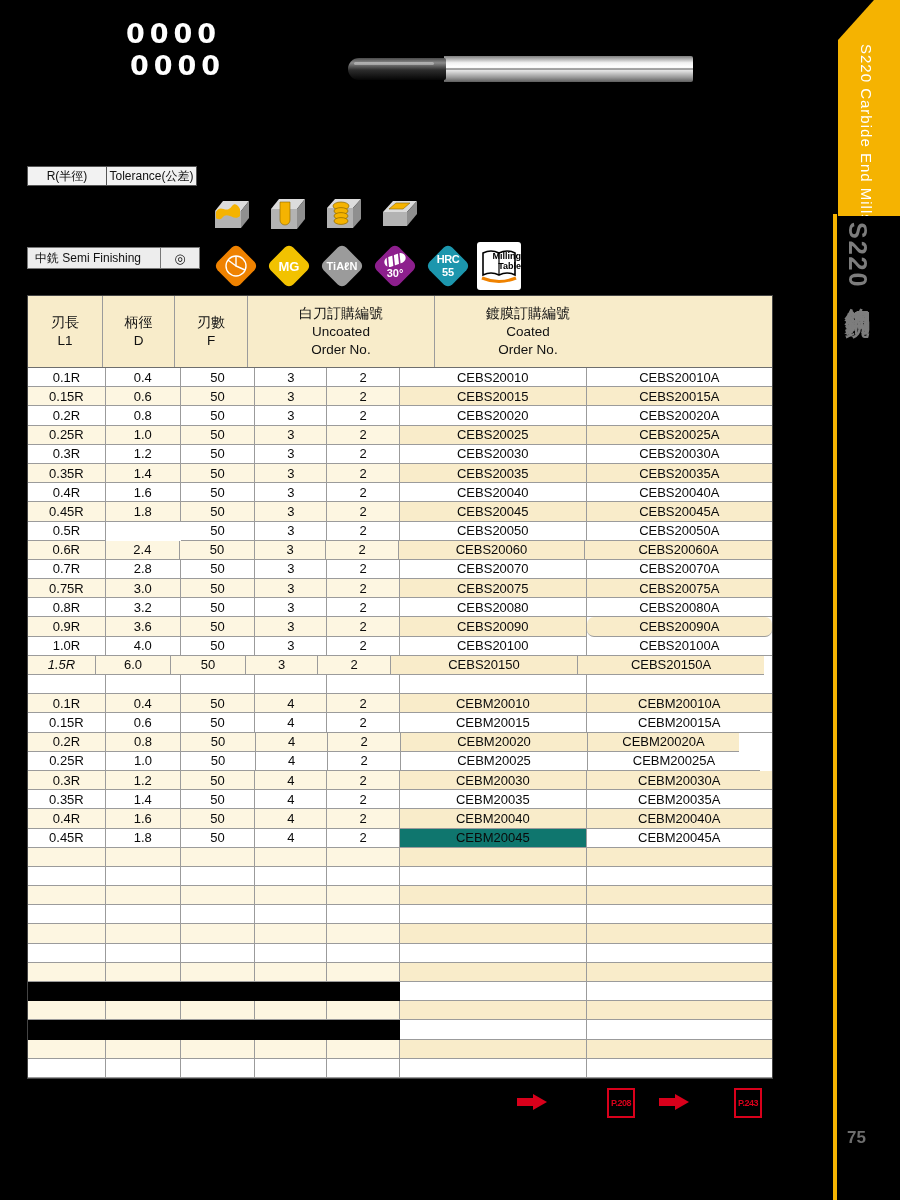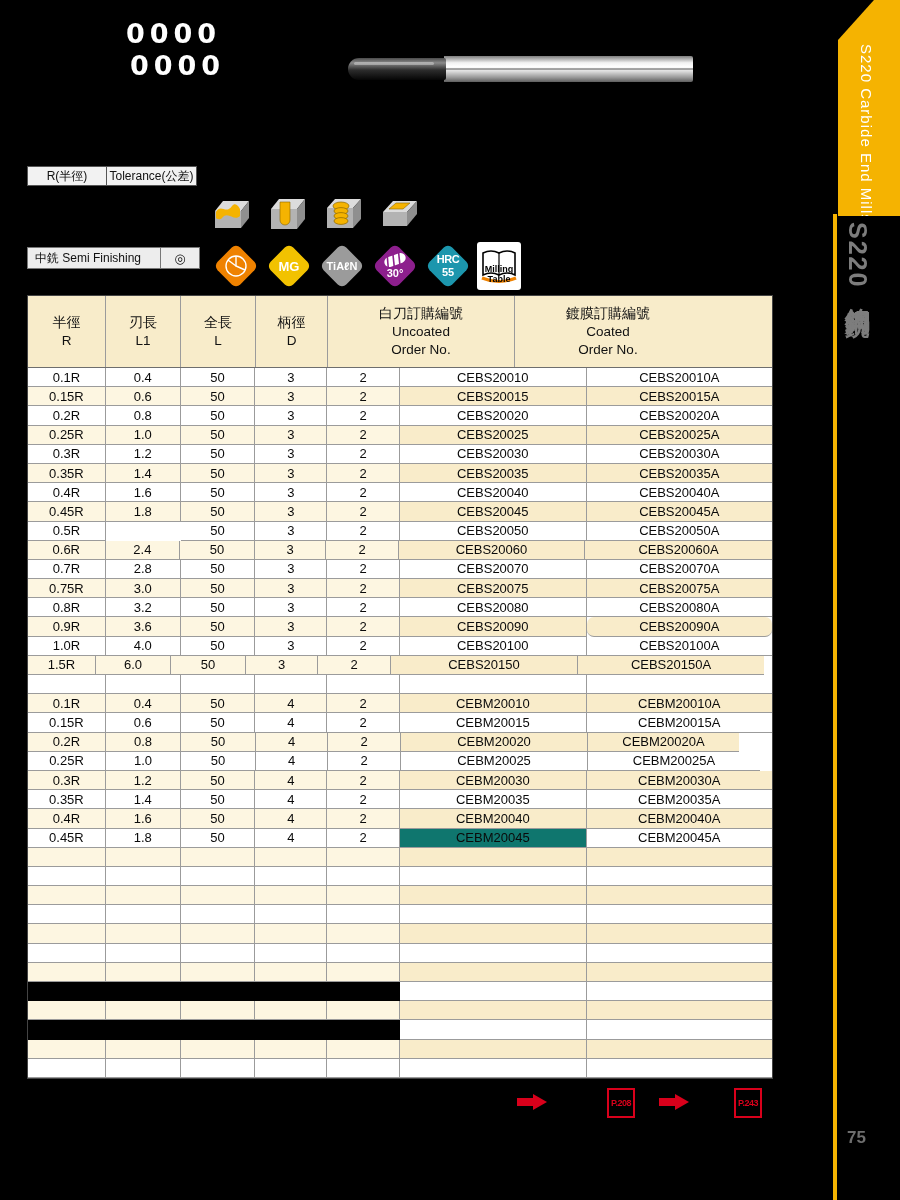--- a/index.html
+++ b/index.html
@@ -47,21 +47,21 @@
   .badge { position:relative; width:48px; height:50px; display:flex; align-items:center; justify-content:center; }
   .diamond { position:absolute; left:8px; top:9px; width:32px; height:32px; border-radius:6px; transform:rotate(45deg); }
   .badge-content { position:relative; z-index:2; color:#fff; font-weight:bold; text-align:center; line-height:1; }
   .bd-orange { background:#EF8200; } .bd-yellow { background:#F2C200; }
   .bd-gray { background:#9B9B9B; } .bd-purple { background:#8D1F8D; } .bd-teal { background:#1C96AD; }
   .badge-mg { font-size:13px; } .badge-tialn { font-size:11px; }
   .badge-30 { font-size:11px; margin-top:14px; }
   .badge-hrc-top { font-size:11px; letter-spacing:-0.5px; } .badge-hrc-bot { font-size:11px; margin-top:2px; }
   .mt-badge { position:relative; width:44px; height:48px; background:#fff; border-radius:3px;
               display:flex; flex-direction:column; align-items:center; justify-content:center; }
-  .mt-text { position:absolute; top:22px; width:100%; text-align:center; color:#000;
+  .mt-text { position:absolute; top:9px; width:100%; text-align:right; color:#000;
              font-size:9px; font-weight:bold; line-height:10px; z-index:2; }
 
   
   .main-table { position:absolute; left:27px; top:295px; width:746px; border:1px solid #444; background:#fff; }
   .thead { display:flex; height:72px; background:#F8ECCA; border-bottom:1px solid #6e6e6e; }
   .hcell { border-right:1px solid #9b9b9b; display:flex; flex-direction:column; align-items:center;
            justify-content:center; color:#111; text-align:center; }
   .hcell:last-child { border-right:none; }
   .h-zh { font-size:14px; line-height:19px; }
   .h-en { font-size:13.5px; line-height:18px; }
@@ -186,35 +186,31 @@
       </svg>
       <div class="mt-text">
         <div>Milling</div>
         <div>Table</div>
       </div>
     </div>
   </div>
 
   <div class="main-table">
     <div class="thead">
-      <div class="hcell" style="width:78px">
-        <div class="h-zh">半徑</div>
-          <div class="h-en">R</div>
-      </div>
       <div class="hcell" style="width:75px">
         <div class="h-zh">刃長</div>
           <div class="h-en">L1</div>
       </div>
-      <div class="hcell" style="width:75px">
-        <div class="h-zh">全長</div>
-          <div class="h-en">L</div>
-      </div>
       <div class="hcell" style="width:72px">
         <div class="h-zh">柄徑</div>
           <div class="h-en">D</div>
+      </div>
+      <div class="hcell" style="width:73px">
+        <div class="h-zh">刃數</div>
+          <div class="h-en">F</div>
       </div>
       <div class="hcell" style="width:187px">
         <div class="h-zh">白刀訂購編號</div>
           <div class="h-en">Uncoated</div>
           <div class="h-en">Order No.</div>
       </div>
       <div class="hcell" style="width:186px">
         <div class="h-zh">鍍膜訂購編號</div>
           <div class="h-en">Coated</div>
           <div class="h-en">Order No.</div>
@@ -350,21 +346,21 @@
         <div class="trow">
           <div class="tcell" style="width: 78px; background: rgb(255, 255, 255);">1.0R</div>
           <div class="tcell" style="width: 75px; background: rgb(255, 255, 255);">4.0</div>
           <div class="tcell" style="width: 75px; background: rgb(255, 255, 255);">50</div>
           <div class="tcell" style="width: 72px; background: rgb(255, 255, 255);">3</div>
           <div class="tcell" style="width: 73px; background: rgb(255, 255, 255);">2</div>
           <div class="tcell" style="width: 187px; background: rgb(255, 255, 255);">CEBS20100</div>
           <div class="tcell last" style="width: 186px; background: rgb(255, 255, 255);">CEBS20100A</div>
         </div>
         <div class="trow">
-          <div class="tcell" style="width: 68px; background: rgb(253, 246, 225);">1.5R</div>
+          <div class="tcell" style="width: 68px; background: rgb(253, 246, 225); font-style: italic;">1.5R</div>
           <div class="tcell" style="width: 75px; background: rgb(253, 246, 225);">6.0</div>
           <div class="tcell" style="width: 75px; background: rgb(253, 246, 225);">50</div>
           <div class="tcell" style="width: 72px; background: rgb(253, 246, 225);">3</div>
           <div class="tcell" style="width: 73px; background: rgb(253, 246, 225);">2</div>
           <div class="tcell" style="width: 187px; background: rgb(249, 236, 202);">CEBS20150</div>
           <div class="tcell last" style="width: 186px; background: rgb(249, 236, 202);">CEBS20150A</div>
         </div>
         <div class="trow">
           <div class="tcell" style="width: 78px; background: rgb(255, 255, 255);"></div>
           <div class="tcell" style="width: 75px; background: rgb(255, 255, 255);"></div>

